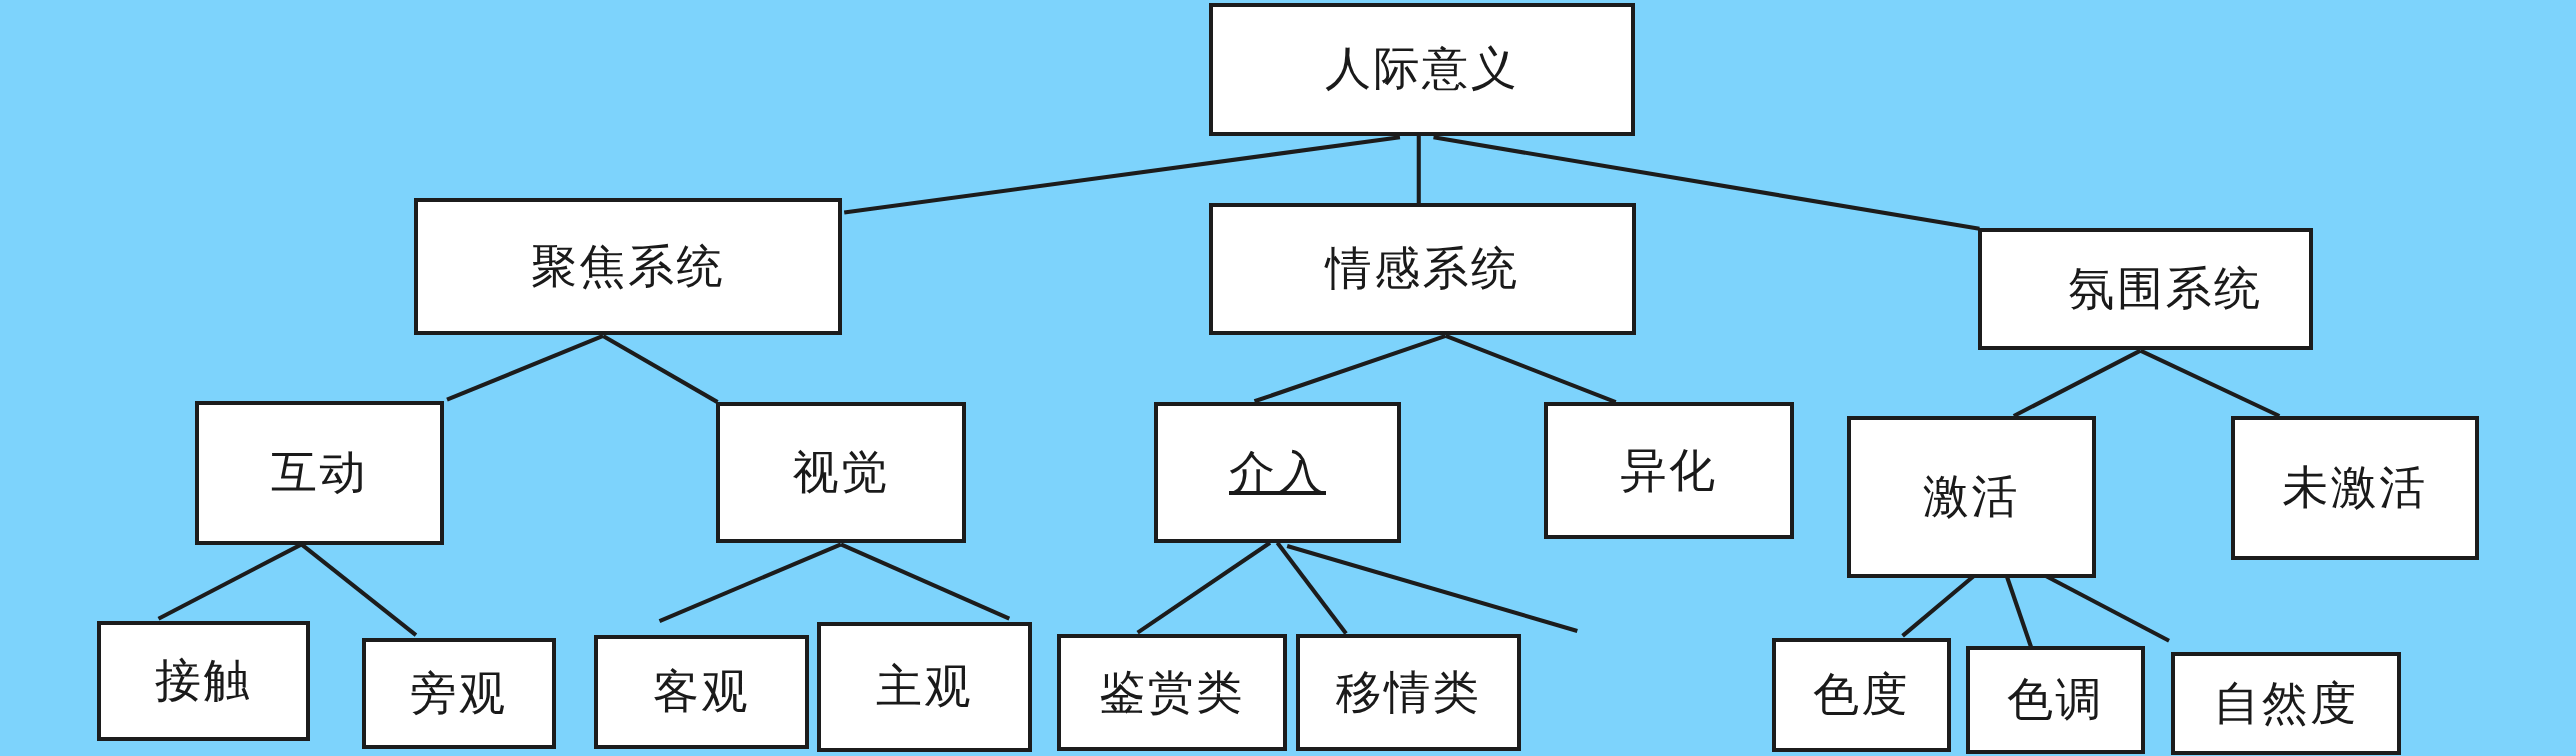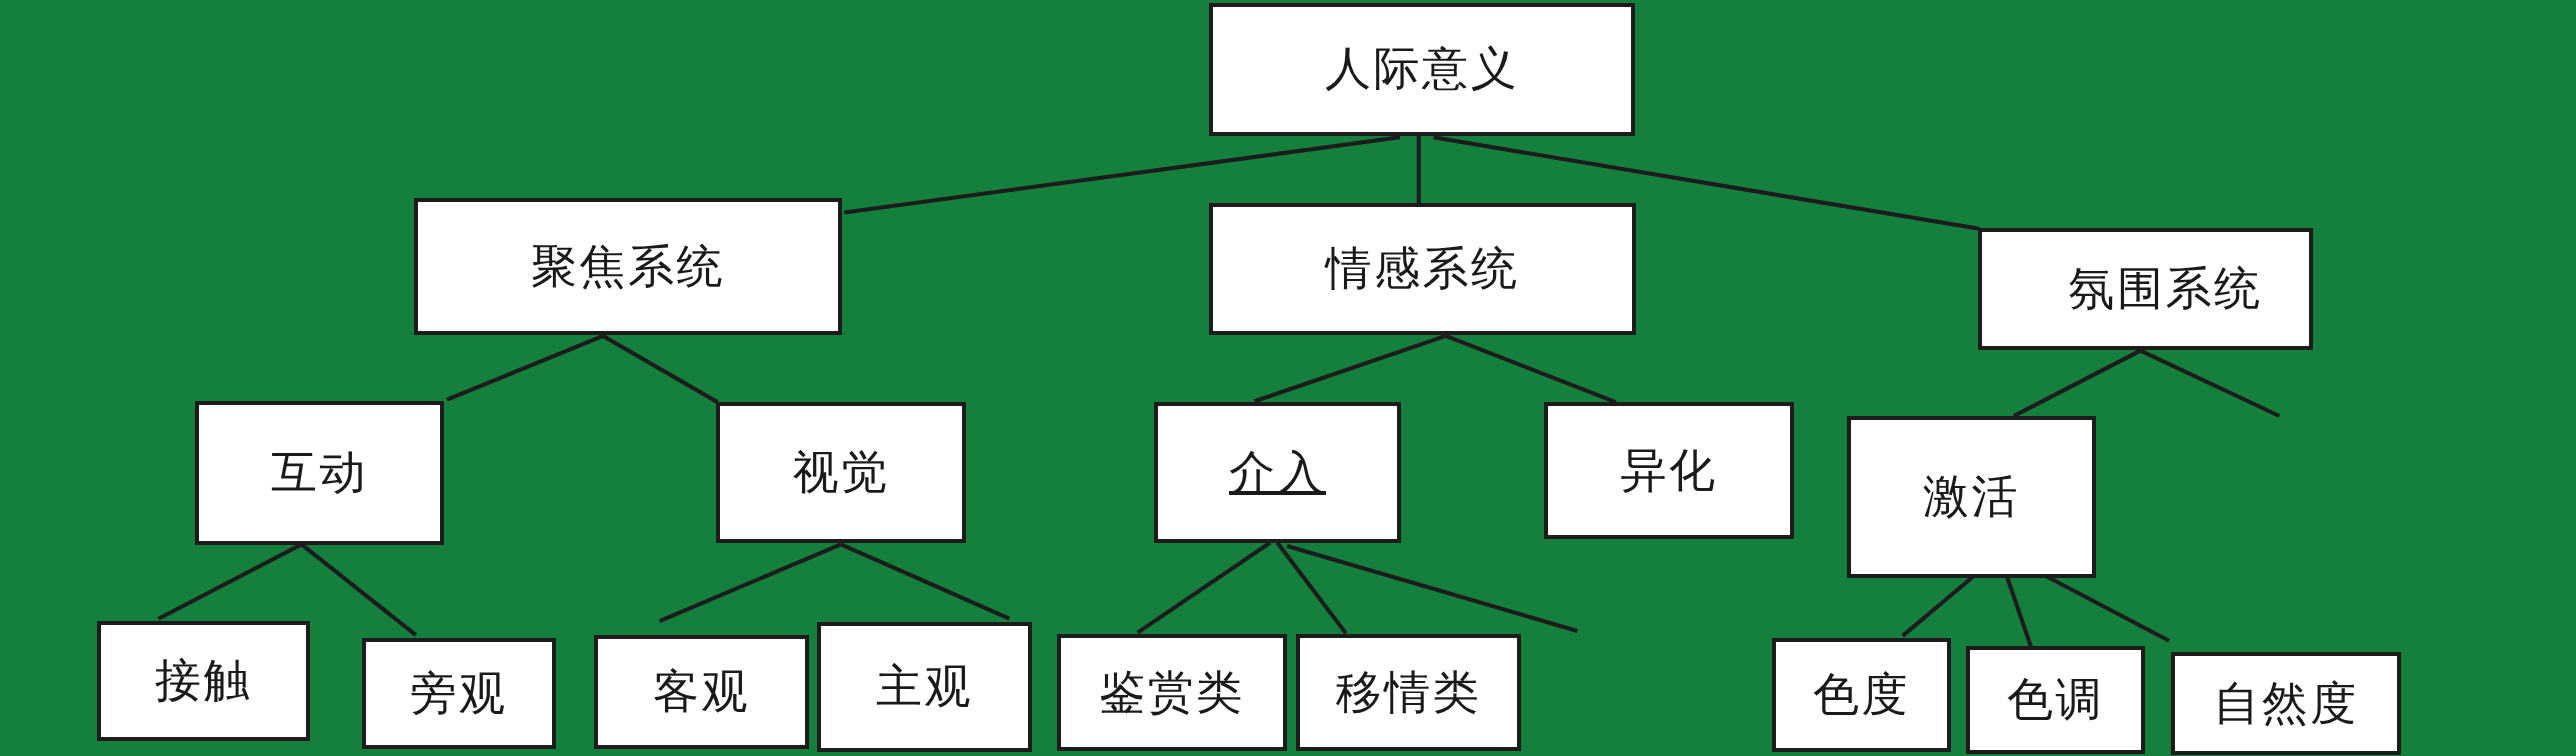--- a/index.html
+++ b/index.html
@@ -1,20 +1,20 @@
 <!DOCTYPE html>
 <html style="font-size:13px"><head>
 <meta charset="utf-8">
 <style>
   html, body { margin: 0; padding: 0; background: #ffffff; }
   #canvas {
     position: relative;
     width: 2576px;
     height: 756px;
-    background: #15803d;
+    background: #7dd3fc;
     font-family: "DejaVu Serif", "Liberation Serif", serif;
     overflow: hidden;
   }
   #edges {
     position: absolute;
     left: 0; top: 0;
     width: 2576px; height: 756px;
   }
   #edges line {
     stroke: #1c1c1c;
@@ -82,20 +82,23 @@
     </div>
   <div class="node" style="left:1154px; top:402px; width:247px; height:141px;text-decoration:underline;">
       <span>介入</span>
     </div>
   <div class="node" style="left:1544px; top:402px; width:250px; height:137px;justify-content:center;">
       <span>异化</span>
     </div>
   <div class="node" style="left:1847px; top:416px; width:249px; height:162px;">
       <span>激活</span>
     </div>
+  <div class="node" style="left:2231px; top:416px; width:248px; height:144px;">
+      <span>未激活</span>
+    </div>
 
   <div class="node" style="left:97px;  top:621px; width:213px; height:120px;">
       <span>接触</span>
     </div>
   <div class="node" style="left:362px;  top:638px; width:194px; height:111px;">
       <span>旁观</span>
     </div>
   <div class="node" style="left:594px;  top:635px; width:215px; height:114px;">
       <span>客观</span>
     </div>

